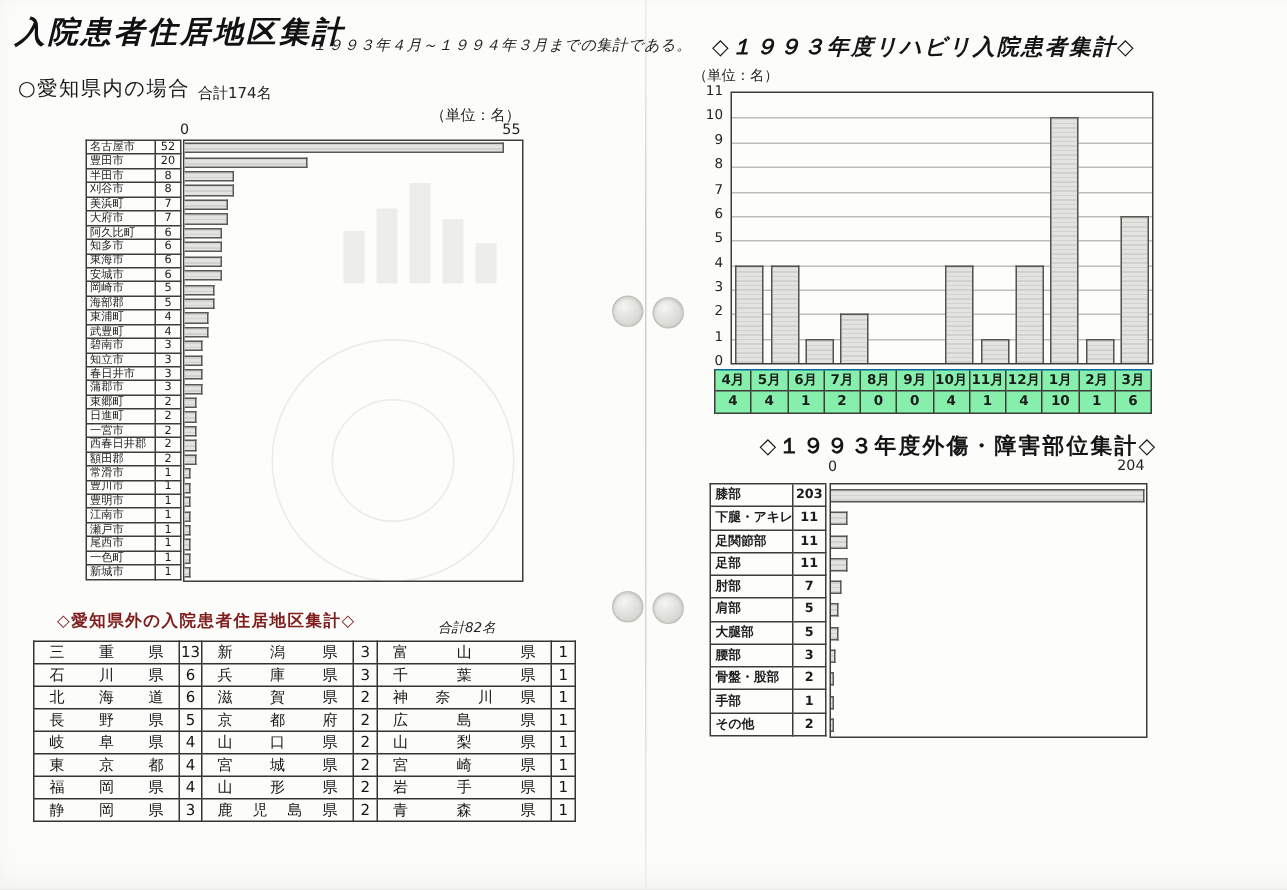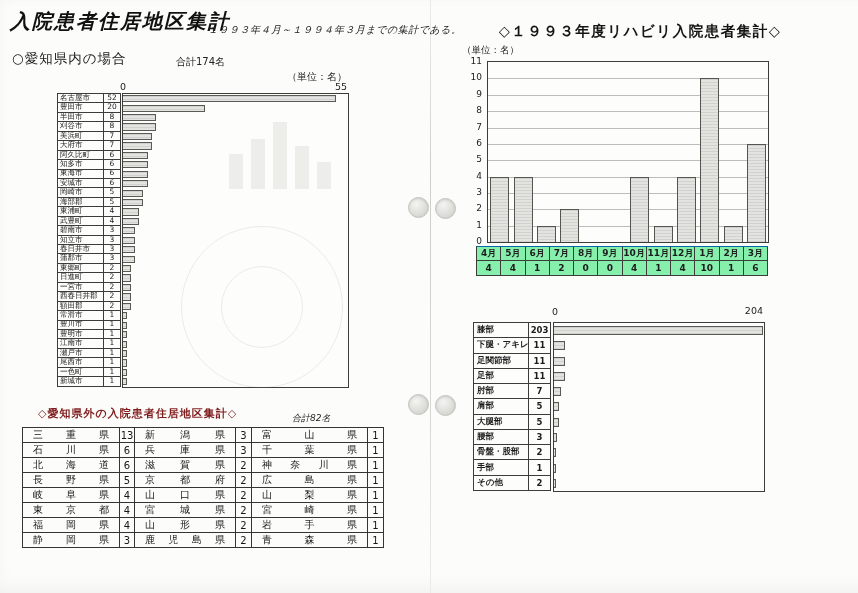--- a/index.html
+++ b/index.html
@@ -80,21 +80,21 @@
   <div class="fold" style="left:430px;"></div>
   <div class="hole" style="left:408px;top:197px;"></div>
   <div class="hole" style="left:435px;top:198px;"></div>
   <div class="hole" style="left:408px;top:394px;"></div>
   <div class="hole" style="left:435px;top:395px;"></div>
 
   <div class="main-title abs" style="left:10px;top:8px;">入院患者住居地区集計</div>
   <div class="subtitle abs" style="left:208px;top:23px;">１９９３年４月～１９９４年３月までの集計である。</div>
 
   <div class="heading abs" style="left:12px;top:50px;">○愛知県内の場合</div>
-  <div class="small-note abs" style="left:132px;top:55px;margin-left:44px;">合計174名</div>
+  <div class="small-note abs" style="left:132px;top:55px;">合計174名</div>
   <div class="unit abs" style="left:267px;top:70px;width:80px;text-align:right;">（単位：名）</div>
   <div class="axisnum abs" style="left:120px;top:81px;">0</div>
   <div class="axisnum abs" style="left:327px;top:81px;width:20px;text-align:right;">55</div>
 
   <div class="lc-table abs" style="left:57px;top:93px;">
       <div class="lc-name">名古屋市</div>
       <div class="lc-val">52</div>
       <div class="lc-name">豊田市</div>
       <div class="lc-val">20</div>
       <div class="lc-name">半田市</div>
@@ -331,21 +331,21 @@
           <td class="pname">静岡県</td>
           <td class="pval">3</td>
           <td class="pname">鹿児島県</td>
           <td class="pval">2</td>
           <td class="pname">青森県</td>
           <td class="pval">1</td>
         </tr>
       </tbody>
   </table>
 
-  <div class="r-title abs" style="left:456px;top:22px;width:368px;">◇１９９３年度リハビリ入院患者集計◇</div>
+  <div class="r-title abs" style="left:432px;top:22px;width:368px;font-style:italic;">◇１９９３年度リハビリ入院患者集計◇</div>
   <div class="unit abs" style="left:462px;top:44px;font-size:9.5px;">（単位：名）</div>
   <div class="abs" style="left: 460px; top: 61px; width: 24px; height: 180px; position: absolute;">
       <div class="ytick" style="top:175.0px;">0</div>
       <div class="ytick" style="top:158.6px;">1</div>
       <div class="ytick" style="top:142.3px;">2</div>
       <div class="ytick" style="top:125.9px;">3</div>
       <div class="ytick" style="top:109.5px;">4</div>
       <div class="ytick" style="top:93.2px;">5</div>
       <div class="ytick" style="top:76.8px;">6</div>
       <div class="ytick" style="top:60.5px;">7</div>
@@ -396,20 +396,21 @@
       <div class="rt-cell">0</div>
       <div class="rt-cell">0</div>
       <div class="rt-cell">4</div>
       <div class="rt-cell">1</div>
       <div class="rt-cell">4</div>
       <div class="rt-cell">10</div>
       <div class="rt-cell">1</div>
       <div class="rt-cell">6</div>
     </div>
 
+  <div class="r-title abs" style="left:455px;top:288px;width:368px;">◇１９９３年度外傷・障害部位集計◇</div>
   <div class="axisnum abs" style="left:552px;top:306px;">0</div>
   <div class="axisnum abs" style="left:733px;top:305px;width:30px;text-align:right;">204</div>
   <div class="rb-table abs" style="left:473px;top:322px;">
       <div class="rb-name">膝部</div>
       <div class="rb-val">203</div>
       <div class="rb-name">下腿・アキレ</div>
       <div class="rb-val">11</div>
       <div class="rb-name">足関節部</div>
       <div class="rb-val">11</div>
       <div class="rb-name">足部</div>

